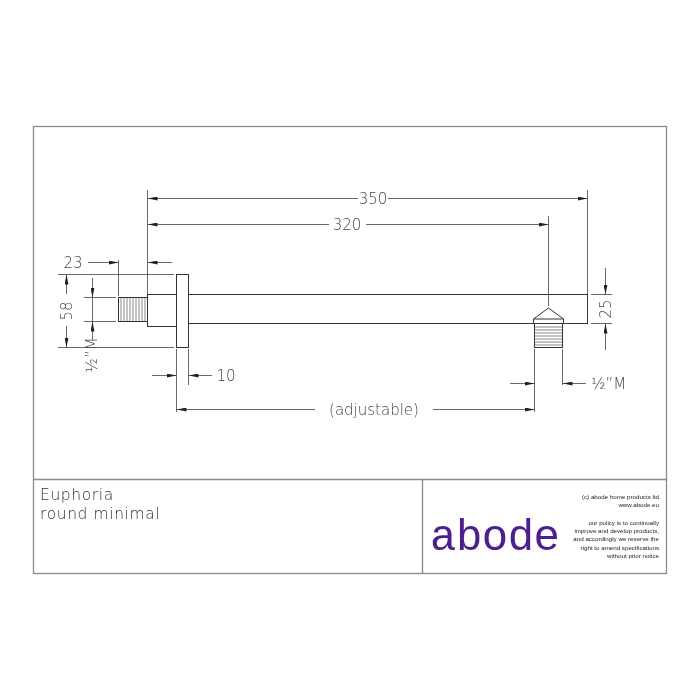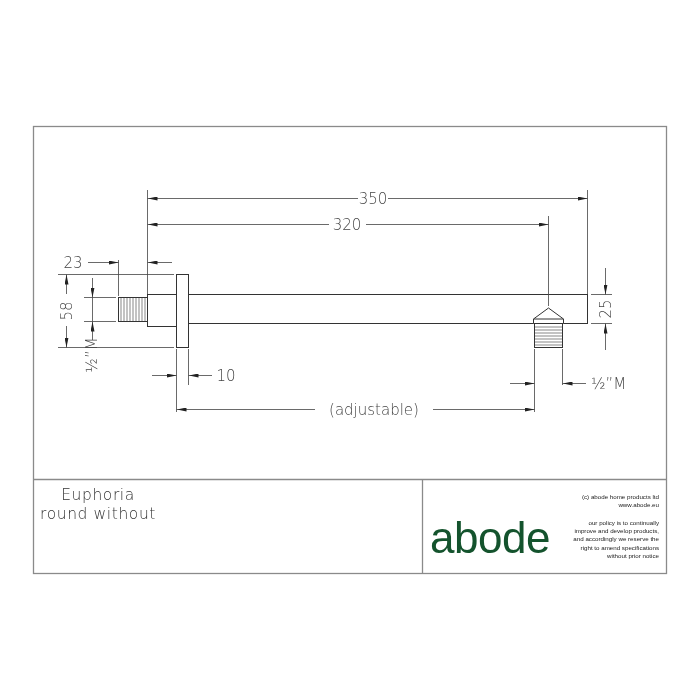--- a/index.html
+++ b/index.html
@@ -1,20 +1,20 @@
 <!DOCTYPE html>
 <html><head>
 <meta charset="utf-8">
 <style>
   html, body { margin: 0; padding: 0; background: #ffffff; }
   body { width: 700px; height: 700px; position: relative; overflow: hidden; font-family: "DejaVu Sans", sans-serif; }
   #drawing { position: absolute; left: 0; top: 0; }
   .title-text { position: absolute; left: 40px; top: 486px; font-family: "DejaVu Sans", sans-serif; font-size: 15.5px; line-height: 19px; color: #333; letter-spacing: 0.6px; font-weight: 300; }
-  .title-text div { white-space: nowrap; text-align: center; }
-  .logo { position: absolute; left: 430px; top: 513px; font-family: Liberation Sans, sans-serif; font-size: 44px; font-weight: 200; color: #14532d; letter-spacing: -0.5px; line-height: 50px; transform: scaleX(1.0); }
+  .title-text div { white-space: nowrap; }
+  .logo { position: absolute; left: 430px; top: 513px; font-family: Liberation Mono, monospace; font-size: 44px; font-weight: 200; color: #4c1d95; letter-spacing: -0.5px; line-height: 50px; transform: scaleX(1.0); }
   .legal { position: absolute; right: 41px; font-family: "Liberation Sans", sans-serif; font-size: 6.2px; color: #222; text-align: right; line-height: 8.2px; }
   .legal.top { top: 493px; }
   .legal.bottom { top: 519px; }
   .dim { font-family: "DejaVu Sans", sans-serif; fill: #444; font-size: 15px; font-weight: 300; }
 </style>
 </head>
 <body>
 
 <svg id="drawing" width="700" height="700" viewBox="0 0 700 700" xmlns="http://www.w3.org/2000/svg">
   <defs>
@@ -118,21 +118,21 @@
     <text class="dim" x="0" y="0" text-anchor="middle" font-size="13" transform="translate(97,355) rotate(-90)">½”M</text>
     <text class="dim" x="226" y="381" text-anchor="middle">10</text>
     <text class="dim" x="374" y="415" text-anchor="middle">(adjustable)</text>
     <text class="dim" x="591" y="389" font-size="13">½”M</text>
     <text class="dim" x="0" y="0" text-anchor="middle" transform="translate(611,309) rotate(-90)">25</text>
   </g>
 </svg>
 
 <div class="title-text">
   <div>Euphoria</div>
-  <div>round without</div>
+  <div>round minimal</div>
 </div>
 
 <div class="logo">abode</div>
 
 <div class="legal top">
   <div>(c) abode home products ltd</div>
   <div>www.abode.eu</div>
 </div>
 
 <div class="legal bottom">

